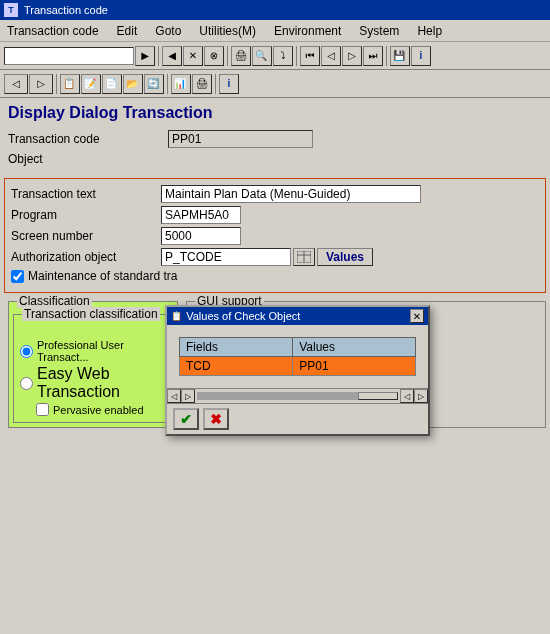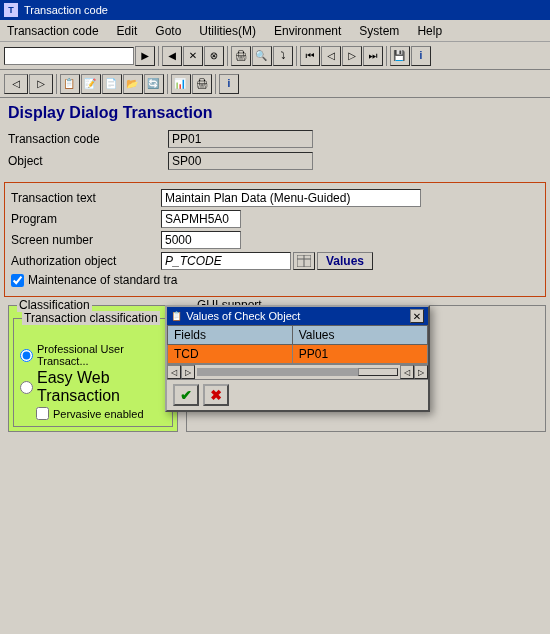--- a/index.html
+++ b/index.html
@@ -173,21 +173,20 @@
       width: 150px;
       font-size: 12px;
     }
     .auth-input {
       height: 18px;
       border: 1px inset #808080;
       background: white;
       font-size: 12px;
       padding: 0 3px;
       width: 130px;
-      font-style: italic;
     }
     .auth-icon-btn {
       width: 22px;
       height: 18px;
       background: #d4d0c8;
       border: 1px outset #808080;
       margin: 0 2px;
       cursor: pointer;
       display: flex;
       align-items: center;
@@ -310,21 +309,21 @@
       background: #d4d0c8;
       color: #000;
       width: 14px;
       height: 14px;
       display: flex;
       align-items: center;
       justify-content: center;
       border: 1px outset #808080;
     }
     .dialog-content {
-      padding: 0;
+      padding: 12px;
     }
     .dialog-table {
       width: 100%;
       border-collapse: collapse;
       border: 1px solid #808080;
     }
     .dialog-table th {
       background: #a8c0d0;
       border: 1px solid #606060;
       padding: 2px 6px;
@@ -517,21 +516,20 @@
 
 <div class="page-title">Display Dialog Transaction</div>
 
 <div class="content">
   <div class="form-row">
     <span class="form-label">Transaction code</span>
     <input class="form-input" type="text" value="PP01" readonly="" style="background: rgb(212, 208, 200);">
   </div>
   <div class="form-row">
     <span class="form-label">Object</span>
-    <input class="form-input" type="text" value="SP00" readonly="" style="background: rgb(212, 208, 200);">
   </div>
 </div>
 
 <div class="main-panel">
   <div class="inner-row">
     <span class="inner-label">Transaction text</span>
     <input class="inner-input" type="text" value="Maintain Plan Data (Menu-Guided)" style="">
   </div>
   <div class="inner-row">
     <span class="inner-label">Program</span>

